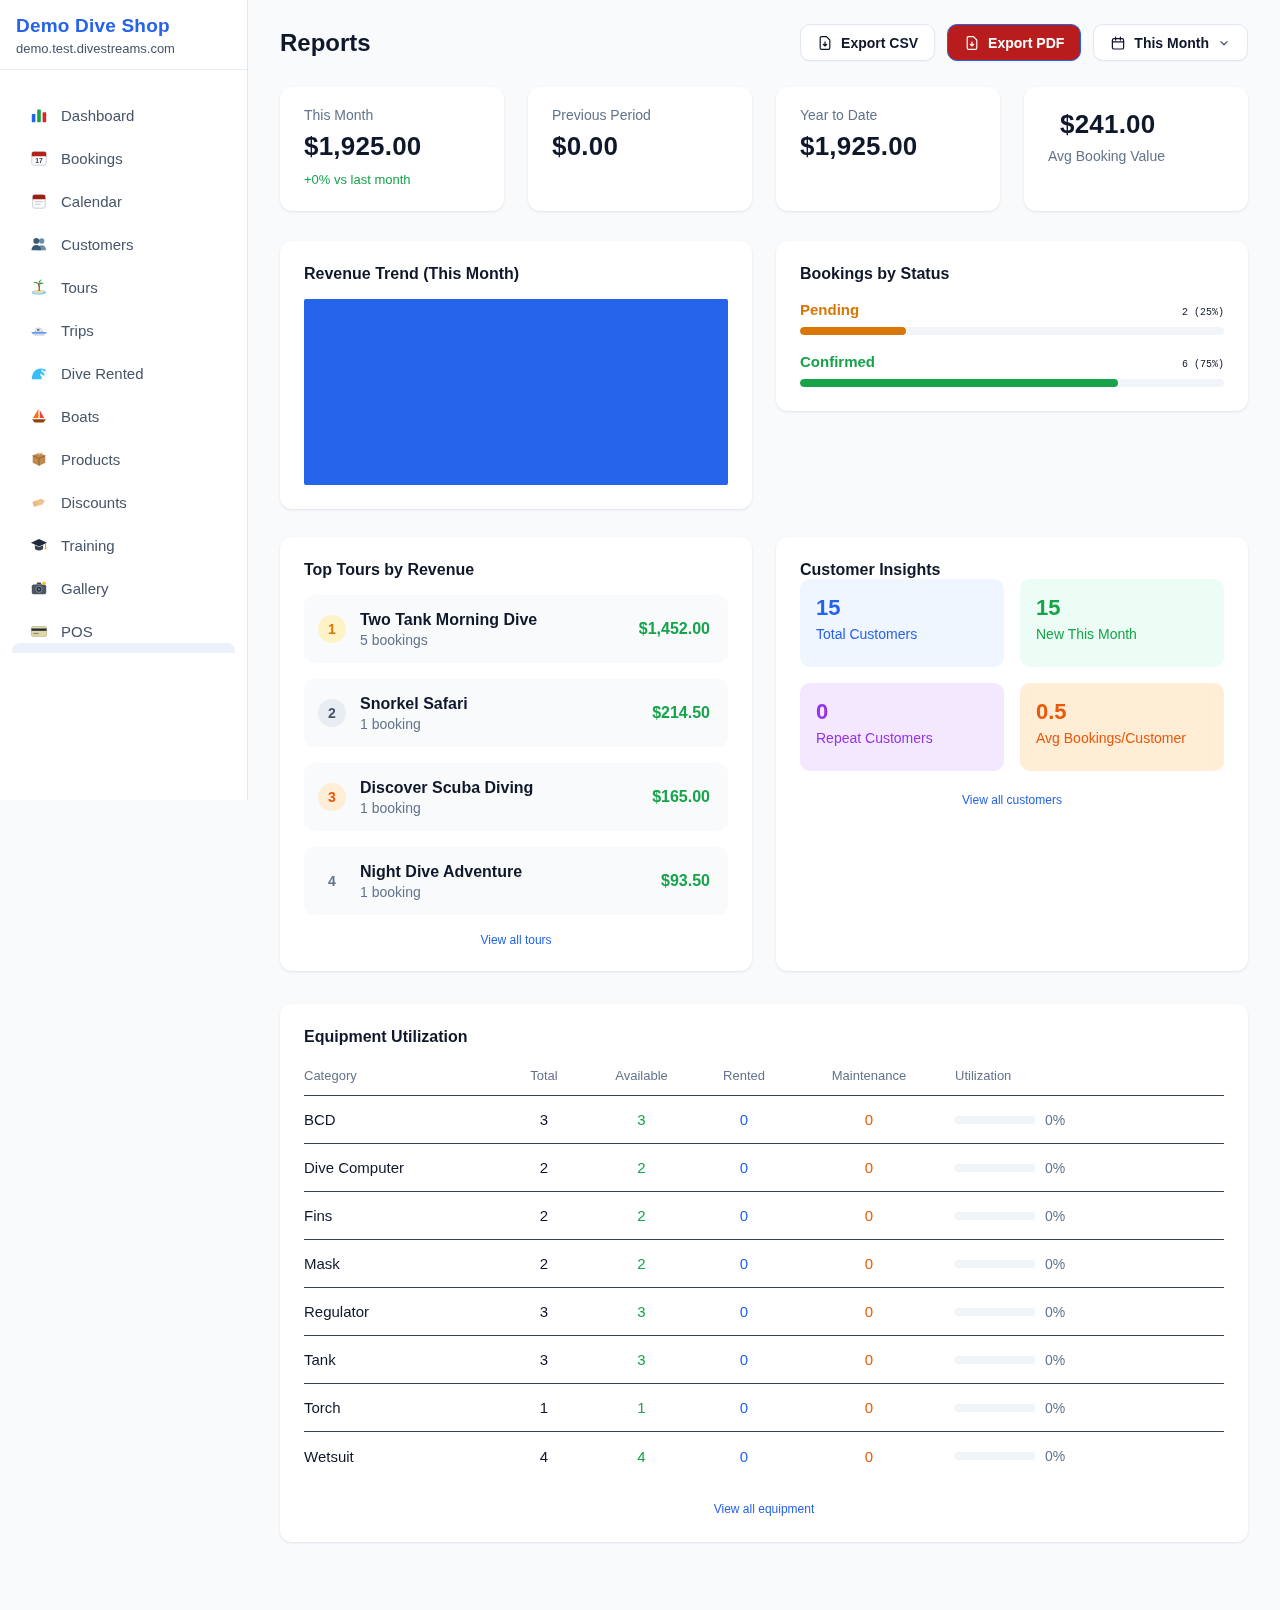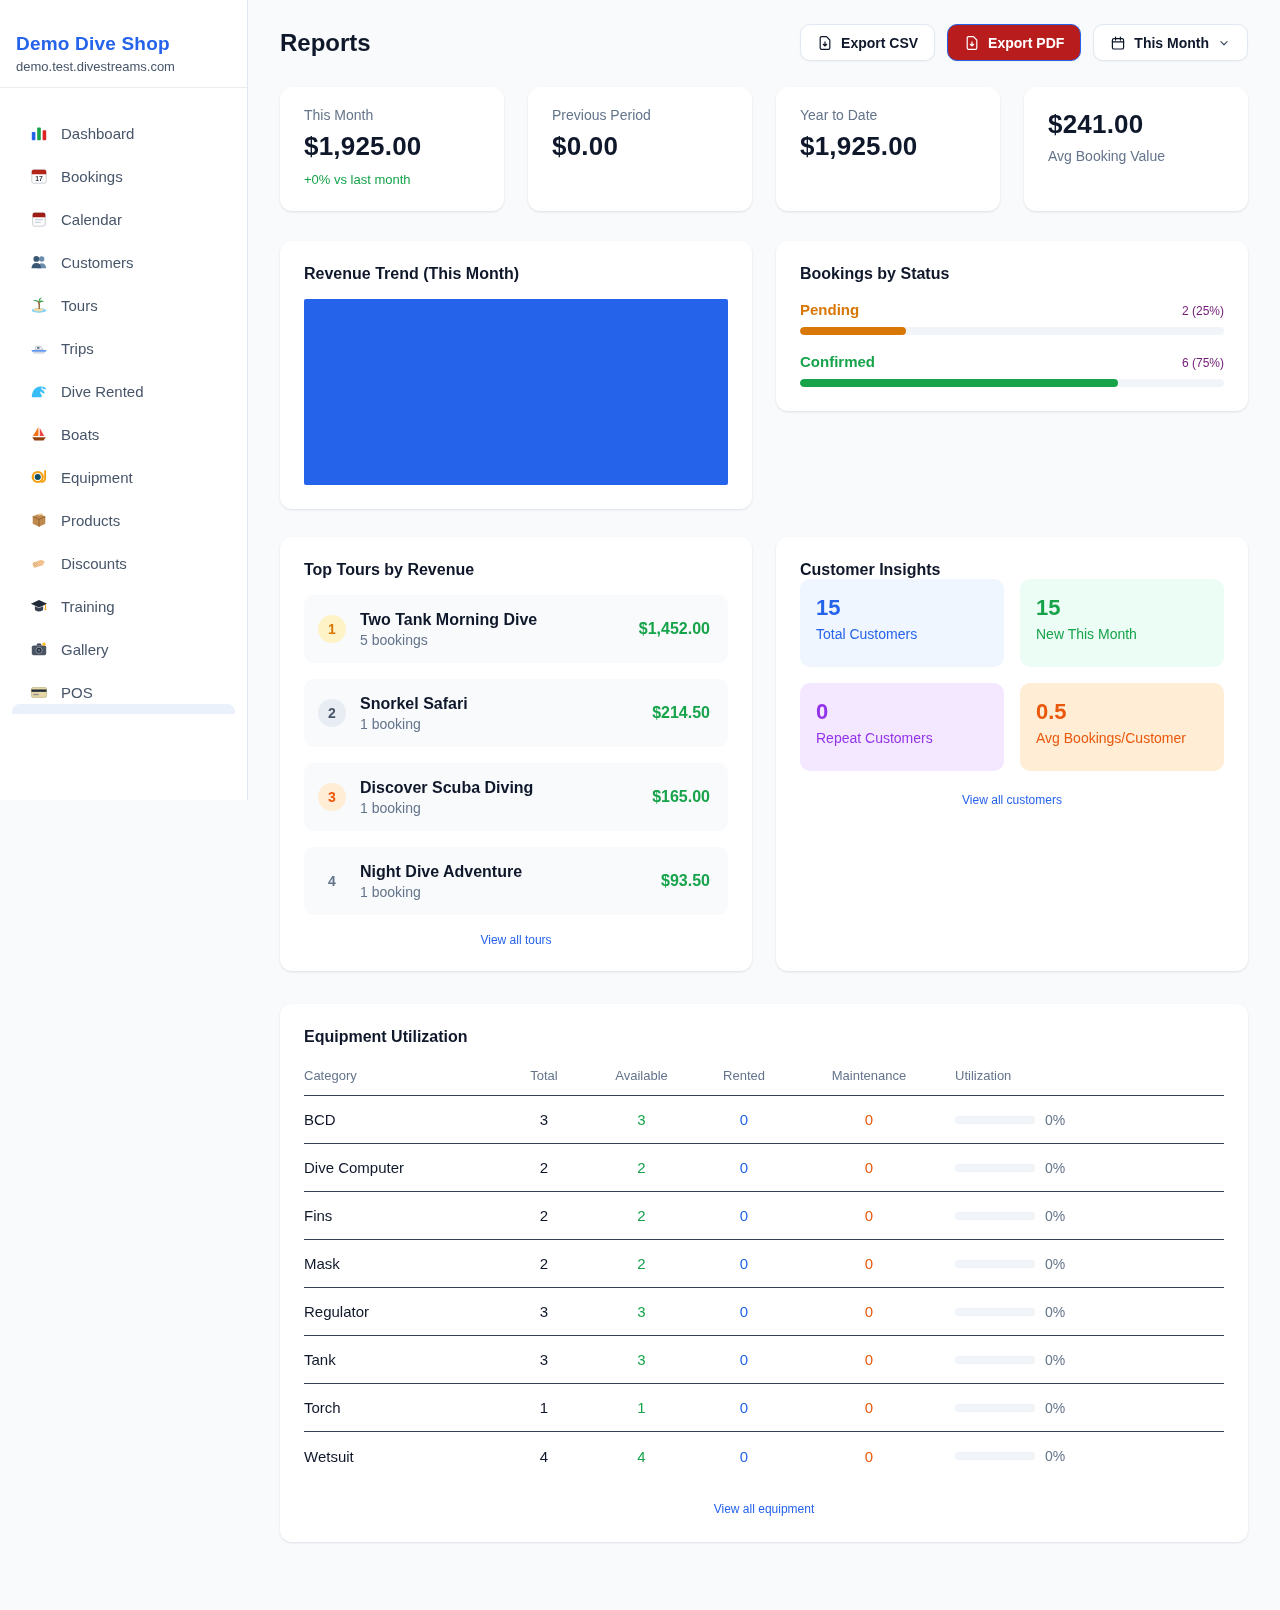--- a/index.html
+++ b/index.html
@@ -14,21 +14,21 @@
 
   
   .sidebar {
     position: absolute; top: 0; left: 0;
     width: 248px; height: 800px;
     background: #ffffff;
     border-right: 1px solid #e2e8f0;
     display: flex; flex-direction: column;
     z-index: 5;
   }
-  .brand { padding: 15px 16px 13px; border-bottom: 1px solid #e9edf2; margin-top: 18px; }
+  .brand { padding: 15px 16px 13px; border-bottom: 1px solid #e9edf2; }
   .brand-name { font-size: 19px; font-weight: bold; color: #2563eb; letter-spacing: .2px; }
   .brand-domain { font-size: 13px; color: #475569; margin-top: 4px; }
   .nav { padding: 14px 12px 0; flex: 1 1 auto; overflow: hidden; }
   .nav-item {
     display: flex; align-items: flex-end; gap: 13px;
     height: 40px; margin-bottom: 3px; padding: 0 10px 0 18px;
     border-radius: 8px; cursor: pointer;
   }
   .nav-item.partial-active {
     background: #eaf1fb; height: 10px; border-radius: 8px 8px 0 0; margin-bottom: 0;
@@ -76,35 +76,35 @@
   
   .card {
     background: #fff; border-radius: 12px;
     box-shadow: 0 1px 3px rgba(15,23,42,.07), 0 1px 2px rgba(15,23,42,.04);
   }
   .stats-grid { display: grid; grid-template-columns: repeat(4, 1fr); gap: 24px; }
   .stat-card { padding: 20px 24px; min-height: 124px; }
   .stat-label { font-size: 14px; color: #64748b; }
   .stat-value { font-size: 26px; font-weight: 800; color: #0f172a; margin-top: 8px; letter-spacing: .2px; }
   .stat-delta { font-size: 13px; color: #16a34a; margin-top: 10px; }
-  .stat-card.value-first .stat-value { margin-top: 2px; }
+  .stat-card.value-first .stat-value { margin-top: 2px; margin-left: 12px; }
   .stat-card.value-first .stat-label { margin-top: 8px; }
 
   .row-2col { display: grid; grid-template-columns: 1fr 1fr; gap: 24px; margin-top: 30px; align-items: start; }
   .row-2col.stretch { align-items: stretch; margin-top: 28px; }
 
   .card-pad { padding: 24px; }
   .card-title { font-size: 16px; font-weight: bold; color: #0f172a; }
 
   .chart-block { margin-top: 16px; height: 186px; border-radius: 2px; }
 
   .status-row { margin-top: 18px; }
   .status-line { display: flex; justify-content: space-between; align-items: baseline; }
   .status-label { font-size: 15px; font-weight: 600; }
-  .status-count { font-size: 12px; color: #701a75; }
+  .status-count { font-size: 10px; color: #0f172a; font-family: Liberation Mono, monospace; }
   .status-track { margin-top: 9px; height: 8px; border-radius: 99px; background: #f1f5f9; overflow: hidden; }
   .status-fill { height: 100%; border-radius: 99px; }
 
   .tour-row {
     display: flex; align-items: center; gap: 14px;
     background: #f8fafc; border-radius: 10px;
     padding: 14px 18px 14px 14px; margin-top: 16px; min-height: 68px;
   }
   .tour-row:first-of-type { margin-top: 18px; }
   .rank-badge {
@@ -245,30 +245,20 @@
       <span class="nav-ic">
           <svg viewBox="0 0 20 20">
             <path d="M9.4 2.2v10H3.2z" fill="#f97316"></path>
             <path d="M10.8 3.4v8.8h5z" fill="#ef4444"></path>
             <path d="M2.4 13.6h15.2l-2.6 3.6H5z" fill="#92400e"></path>
           </svg>
         </span>
       <span class="nav-label">Boats</span>
     </div>
 
-    <div class="nav-item">
-      <span class="nav-ic">
-          <svg viewBox="0 0 20 20" fill="none">
-            <circle cx="8.6" cy="10" r="5.6" stroke="#f59e0b" stroke-width="2.4"></circle>
-            <circle cx="8.6" cy="10" r="3.4" fill="#164e63"></circle>
-            <path d="M16.8 3.2v8c0 2.6-1.8 4.2-4.2 4.2" stroke="#f59e0b" stroke-width="2" stroke-linecap="round"></path>
-          </svg>
-        </span>
-      <span class="nav-label">Equipment</span>
-    </div>
 
     <div class="nav-item">
       <span class="nav-ic">
           <svg viewBox="0 0 20 20">
             <path d="M3 6.2 10 3l7 3.2v8L10 17.5 3 14.2z" fill="#c08a4f"></path>
             <path d="M3 6.2 10 9.4l7-3.2" fill="none" stroke="#8a5a2b" stroke-width="0.9"></path>
             <path d="M10 9.4v8.1" stroke="#8a5a2b" stroke-width="0.9"></path>
             <path d="M7.6 4.1l5.2-1.6 2 1-5.2 1.8z" fill="#e9c9a0"></path>
           </svg>
         </span>

